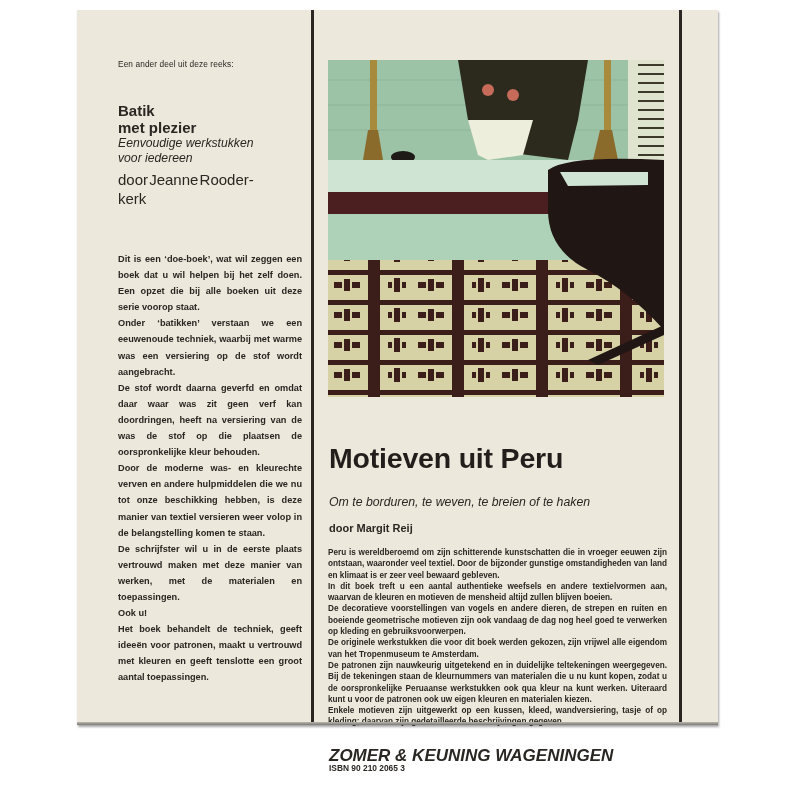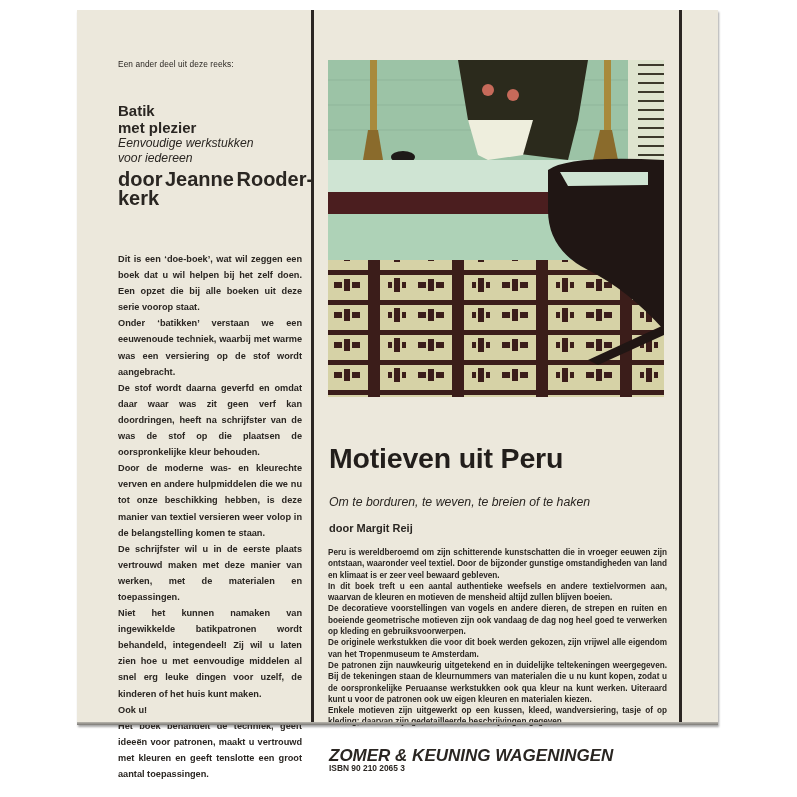--- a/index.html
+++ b/index.html
@@ -18,21 +18,21 @@
   }
   .vline { position:absolute; top:0; bottom:3px; width:3px; background:#2b2623; }
   .vline.l1 { left:234px; }
   .vline.l2 { left:602px; }
 
   
   .left { position:absolute; left:41px; top:0; width:190px; }
   .series-label { position:absolute; top:49px; font-size:8.3px; letter-spacing:0.1px; white-space:nowrap; }
   .series-title { position:absolute; top:67px; font-size:15px; font-weight:bold; line-height:17px;margin-top:25px; }
   .series-subtitle { position:absolute; top:126px; font-size:12.2px; font-style:italic; line-height:15px; }
-  .series-author { position:absolute; top:160px; font-size:20px; font-weight:bold; line-height:19px; width:200px; word-spacing:-3px; }
+  .series-author { position:absolute; top:160px; font-size:15px; font-weight:normal; line-height:19px; width:200px; word-spacing:-3px; }
   .blurb { position:absolute; top:241px; width:184px; font-size:9.2px; font-weight:bold; line-height:16.1px; text-align:justify; }
   .blurb p { margin:0; }
 
   
   .photo {
     position:absolute; left:251px; top:50px; width:336px; height:337px; overflow:hidden;
     background:#5a7a5d;
   }
   .main-title { position:absolute; left:252px; top:432px; font-size:28.5px; font-weight:bold; letter-spacing:-0.2px; white-space:nowrap; color:#221e1b; }
   .main-subtitle { position:absolute; left:252px; top:485px; font-size:12.3px; font-style:italic; white-space:nowrap; }
@@ -59,24 +59,23 @@
       <div>Eenvoudige werkstukken</div>
       <div>voor iedereen</div>
     </div>
     <div class="series-author">
       <div>door Jeanne Rooder-</div>
       <div>kerk</div>
     </div>
     <div class="blurb">
       <p>Dit is een ‘doe-boek’, wat wil zeggen een boek dat u wil helpen bij het zelf doen. Een opzet die bij alle boeken uit deze serie voorop staat.</p>
       <p>Onder ‘batikken’ verstaan we een eeuwenoude techniek, waarbij met warme was een versiering op de stof wordt aangebracht.</p>
-      <p>De stof wordt daarna geverfd en omdat daar waar was zit geen verf kan doordringen, heeft na schrijfster van de was de stof op die plaatsen de oorspronkelijke kleur behouden.</p>
+      <p>De stof wordt daarna geverfd en omdat daar waar was zit geen verf kan doordringen, heeft na versiering van de was de stof op die plaatsen de oorspronkelijke kleur behouden.</p>
       <p>Door de moderne was- en kleurechte verven en andere hulpmiddelen die we nu tot onze beschikking hebben, is deze manier van textiel versieren weer volop in de belangstelling komen te staan.</p>
       <p>De schrijfster wil u in de eerste plaats vertrouwd maken met deze manier van werken, met de materialen en toepassingen.</p>
-      <p>Niet het kunnen namaken van ingewikkelde batikpatronen wordt behandeld, integendeel! Zij wil u laten zien hoe u met eenvoudige middelen al snel erg leuke dingen voor uzelf, de kinderen of het huis kunt maken.</p>
       <p>Ook u!</p>
       <p>Het boek behandelt de techniek, geeft ideeën voor patronen, maakt u vertrouwd met kleuren en geeft tenslotte een groot aantal toepassingen.</p>
     </div>
   </div>
 
   <div class="photo" title="Photo of a woven rug with geometric Peruvian motifs in brown and cream, in front of a fireplace with brass candlesticks and a flower vase, with a dark chair on the right">
     <svg width="336" height="337" viewBox="0 0 336 337" xmlns="http://www.w3.org/2000/svg">
       <defs>
         <pattern id="rug" x="0" y="0" width="84" height="30" patternUnits="userSpaceOnUse">
           <rect width="84" height="30" fill="#d6d2a6"></rect>

